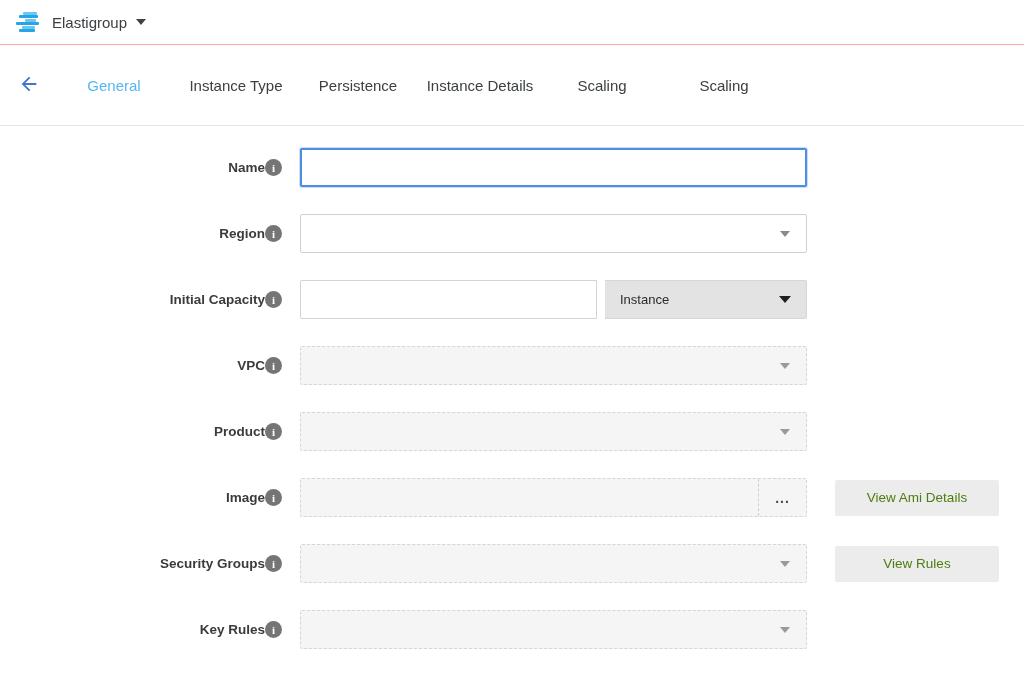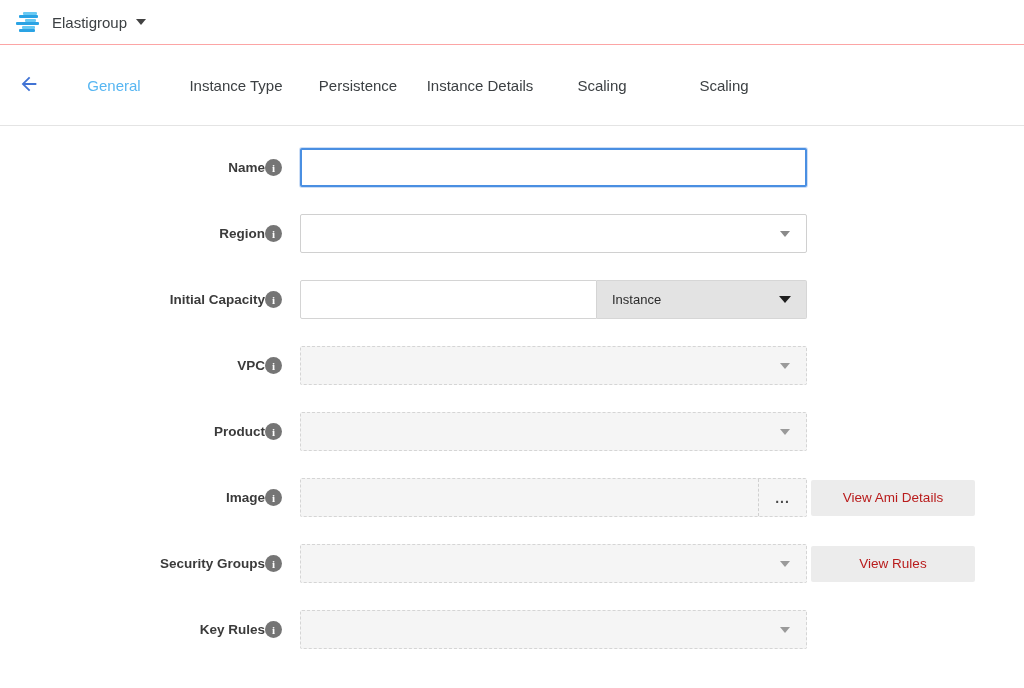--- a/index.html
+++ b/index.html
@@ -54,34 +54,34 @@
   .select .caret { position: absolute; right: 16px; top: 50%; margin-top: -3px;
     border-top-color: #8a8a8a; }
   .select.disabled { background: #f5f5f5; border: 1px dashed #d5d5d5; cursor: default; }
   .select.disabled .caret { border-top-color: #9a9a9a; }
 
   .capacity-wrap { display: flex; width: 100%; height: 100%; }
   .capacity-input { width: 297px; height: 100%; border: 1px solid #d4d4d4;
     border-radius: 2px 0 0 2px; outline: none; padding: 0 12px; font-size: 14px; color: #333; }
   .unit-select { flex: 1; height: 100%; background: #e3e3e3; border: 1px solid #d6d6d6;
     border-left: none; display: flex; align-items: center; justify-content: space-between;
-    padding: 0 15px; cursor: pointer; border-radius: 0 2px 2px 0; }
+    padding: 0 15px; cursor: pointer; border-radius: 0 2px 2px 0; margin-left: 8px; }
   .unit-select .unit-label { font-size: 13px; color: #2b2b2b; }
   .unit-select .caret { border-top-width: 7px; border-left-width: 6px;
     border-right-width: 6px; border-top-color: #1f1f1f; }
 
   .image-field { display: flex; width: 100%; height: 100%; background: #f5f5f5;
     border: 1px dashed #d5d5d5; border-radius: 2px; }
   .image-main { flex: 1; }
   .ellipsis-box { width: 48px; border-left: 1px dashed #d0d0d0; display: flex;
     align-items: center; justify-content: center; font-size: 14px; font-weight: bold;
     color: #4a4a4a; letter-spacing: 1px; cursor: pointer; }
 
-  .side-button { margin-left: 4px; width: 164px; height: 36px; background: #ececec;
-    border: none; border-radius: 2px; color: #b91c1c; font-size: 13.5px;
+  .side-button { margin-left: 28px; width: 164px; height: 36px; background: #ececec;
+    border: none; border-radius: 2px; color: #4d7c0f; font-size: 13.5px;
     font-family: "Liberation Sans", sans-serif; display: flex; align-items: center;
     justify-content: center; cursor: pointer; }
 </style>
 </head>
 <body>
 
 <header class="topbar">
   <span class="logo">
     <i class="b1"></i>
       <i class="b2"></i>

